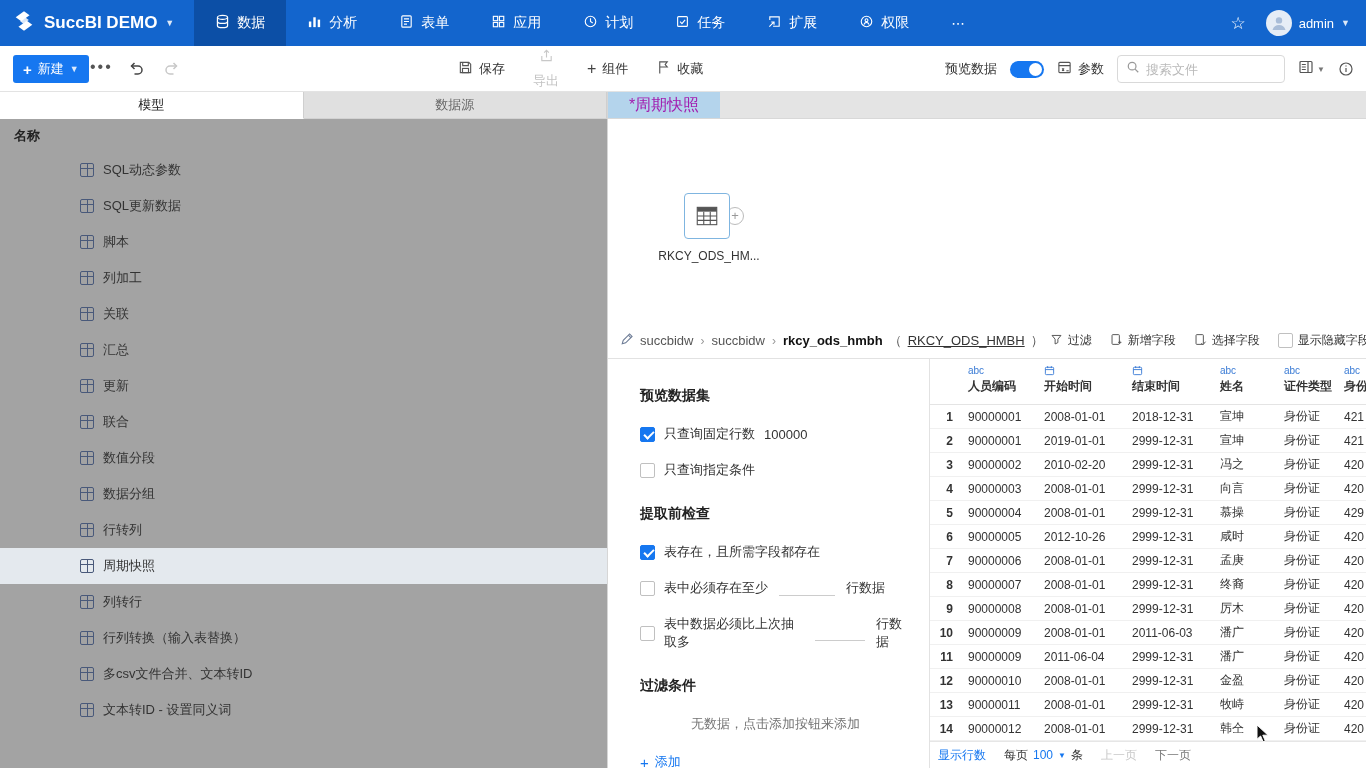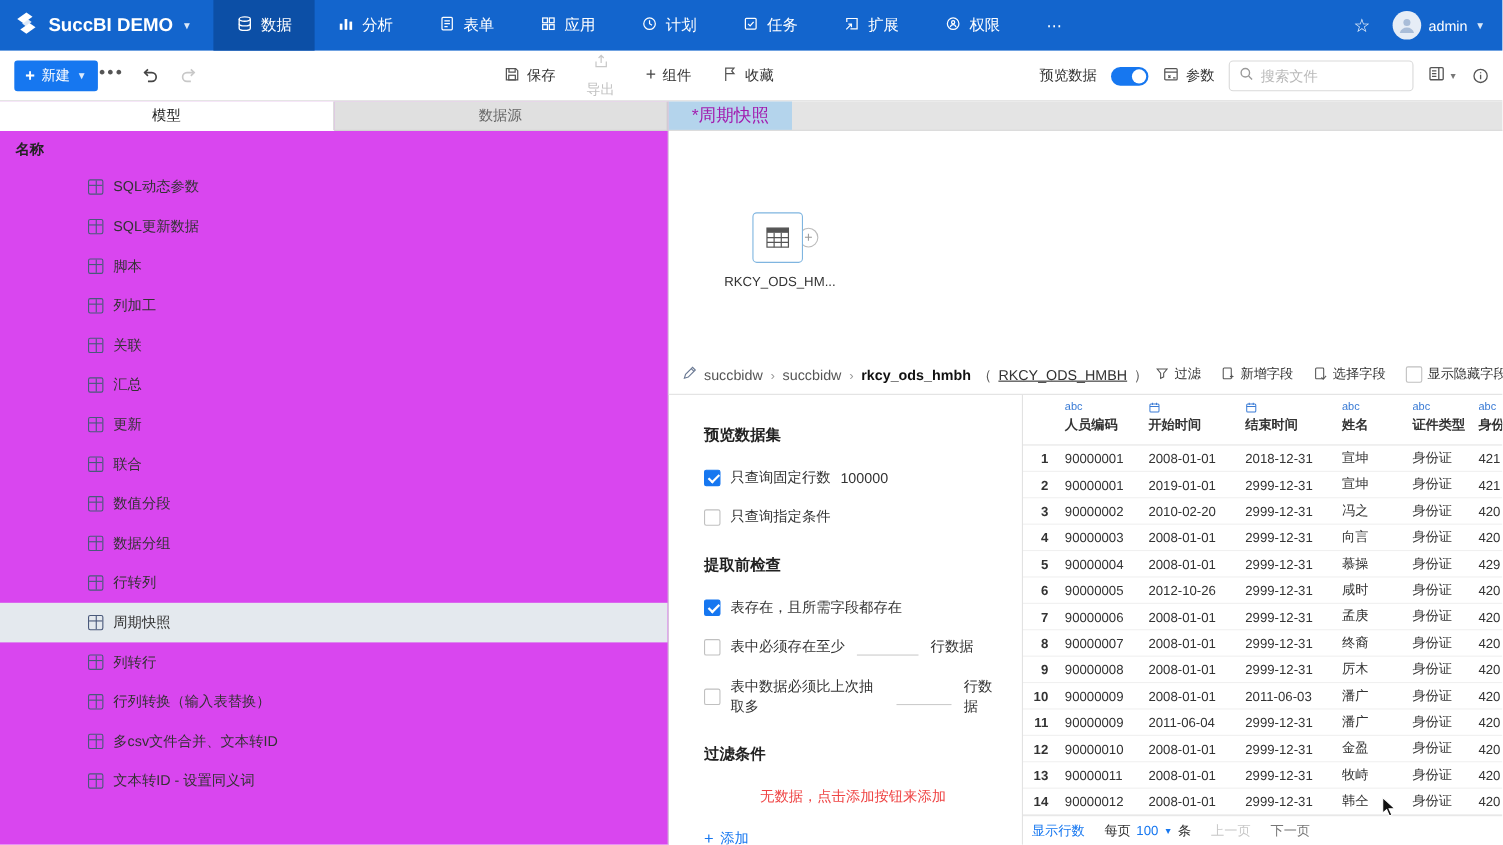--- a/index.html
+++ b/index.html
@@ -42,21 +42,21 @@
   .toggle .knob { position:absolute; right:2px; top:2px; width:13px; height:13px; border-radius:50%; background:#fff; }
   .search-box { width:168px; height:28px; border:1px solid #d9d9d9; border-radius:4px; display:flex;
     align-items:center; padding:0 8px; gap:6px; background:#fff; }
   .search-box input { border:none; outline:none; flex:1; min-width:0; font-size:13px; color:#333;
     font-family:"Liberation Sans","DejaVu Sans",sans-serif; }
   .search-box input::placeholder { color:#b9b9b9; }
   .icon-btn { display:flex; align-items:center; gap:3px; cursor:pointer; color:#555; }
   .icon-btn .dd { font-size:8px; color:#777; }
 
   
-  .left-panel { position:absolute; top:92px; left:0; width:608px; bottom:0; background:#d946ef;
+  .left-panel { position:absolute; top:92px; left:0; width:608px; bottom:0; background:#a3a3a3;
     border-right:1px solid #d6d6d6; display:flex; flex-direction:column; }
   .panel-tabs { display:flex; height:27px; flex:none; }
   .panel-tab { width:50%; display:flex; align-items:center; justify-content:center; font-size:13px;
     color:#666; background:#e0e0e0; border-bottom:1px solid #d2d2d2; border-right:1px solid #cfcfcf; cursor:pointer; }
   .panel-tab.active { background:#fff; color:#222; border-bottom-color:#fff; }
   .name-header { height:33px; flex:none; display:flex; align-items:center; padding-left:14px;
     font-size:13px; font-weight:bold; color:#222; }
   .tree { flex:1; overflow:hidden; }
   .tree-item { height:36px; display:flex; align-items:center; gap:9px; padding-left:80px;
     font-size:13px; color:#333; cursor:pointer; white-space:nowrap; }
@@ -94,21 +94,21 @@
   
   .settings { width:322px; flex:none; border-right:1px solid #e2e2e2; padding:28px 18px 0 32px; overflow:hidden; }
   .section-title { font-size:14px; font-weight:bold; color:#222; margin-bottom:20px; }
   .cb-row { display:flex; align-items:center; gap:9px; font-size:13px; color:#333; margin-bottom:18px; flex-wrap:nowrap; }
   .cb { width:15px; height:15px; border:1px solid #c0c0c0; border-radius:2px; background:#fff; flex:none; cursor:pointer; position:relative; }
   .cb.checked { background:#1677f0; border-color:#1677f0; }
   .cb.checked::after { content:""; position:absolute; left:4.5px; top:1.5px; width:4px; height:8px;
     border:solid #fff; border-width:0 2px 2px 0; transform:rotate(45deg); }
   .mt { margin-top:26px; }
   .blank-input { display:inline-block; width:56px; height:15px; border-bottom:1px solid #ccc; margin:0 2px; cursor:text; }
-  .empty-text { color:#ef4444; font-size:13px; text-align:center; margin:16px 0 20px; }
+  .empty-text { color:#737373; font-size:13px; text-align:center; margin:16px 0 20px; }
   .add-link { color:#1677f0; font-size:13px; display:inline-flex; align-items:center; gap:6px; cursor:pointer; }
   .add-link .plus { font-size:15px; }
 
   
   .datatable { flex:1; min-width:0; display:flex; flex-direction:column; overflow:hidden; }
   .thead { display:flex; height:46px; flex:none; border-bottom:1px solid #e4e4e4; }
   .th { padding:5px 4px 0 6px; display:flex; flex-direction:column; gap:1px; font-size:12px;
     font-weight:bold; color:#333; overflow:hidden; white-space:nowrap; cursor:pointer; }
   .marker { color:#3a7bd5; font-size:10px; font-weight:normal; height:13px; display:flex; align-items:center; }
   .tr { display:flex; height:24px; flex:none; align-items:center; border-bottom:1px solid #f0f0f0;

